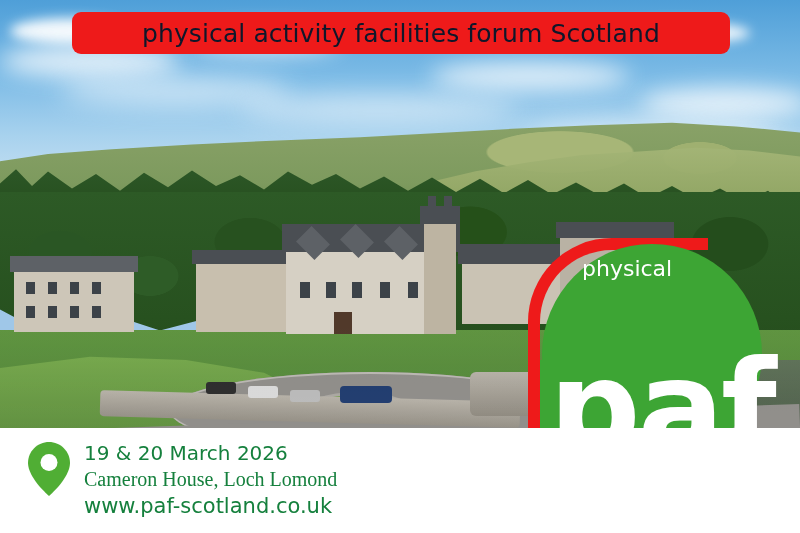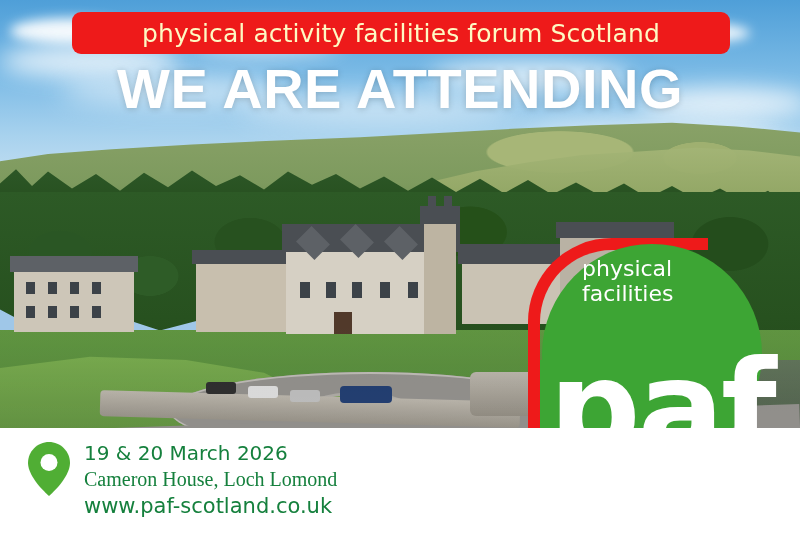--- a/index.html
+++ b/index.html
@@ -124,21 +124,21 @@
     pointer-events:none;
   }
 
   
   .red-banner{
     position:absolute;left:72px;top:12px;width:658px;height:42px;
     background:#ee1a1a;border-radius:9px;
     display:flex;align-items:center;justify-content:center;
   }
   .red-banner span{
-    color:#fef9c3;font-size:25px;font-weight:400;letter-spacing:.1px;
+    color:#0f172a;font-size:25px;font-weight:400;letter-spacing:.1px;
     font-family:"DejaVu Sans", sans-serif;white-space:nowrap;
   }
 
   
   .headline{
     position:absolute;left:0;top:60px;width:800px;text-align:center;
     color:#ffffff;font-size:56px;line-height:58px;font-weight:bold;
     letter-spacing:.5px;font-family:"Liberation Sans", sans-serif;
     text-shadow:0 1px 6px rgba(0,0,0,.18);
   }
@@ -270,28 +270,26 @@
     <div class="car" style="left:290px;top:390px;width:30px;height:12px;background:#b9b9b9;"></div>
     <div class="car" style="left:340px;top:386px;width:52px;height:17px;background:#1e3a6d;border-radius:4px;"></div>
 
     <div class="photo-shade"></div>
   </div>
 
   <div class="red-banner">
     <span>physical activity facilities forum Scotland</span>
   </div>
 
-  <div class="headline">WE ARE ATTENDING</div>
 
   <div class="logo">
     <div class="logo-arc"></div>
     <div class="logo-circle"></div>
     <div class="logo-lines">
       <div>physical</div>
-      <div>facilities</div>
     </div>
     <div class="logo-paf-block"></div>
     <div class="logo-paf">paf</div>
     <div class="logo-scotland">Scotland</div>
   </div>
 
   <div class="info-bar">
     <svg class="pin" viewBox="0 0 42 54">
       <path d="M21 0C9.4 0 0 9.4 0 21c0 15 21 33 21 33s21-18 21-33C42 9.4 32.6 0 21 0z" fill="#50ae34"></path>
       <circle cx="21" cy="20.5" r="8.5" fill="#ffffff"></circle>

